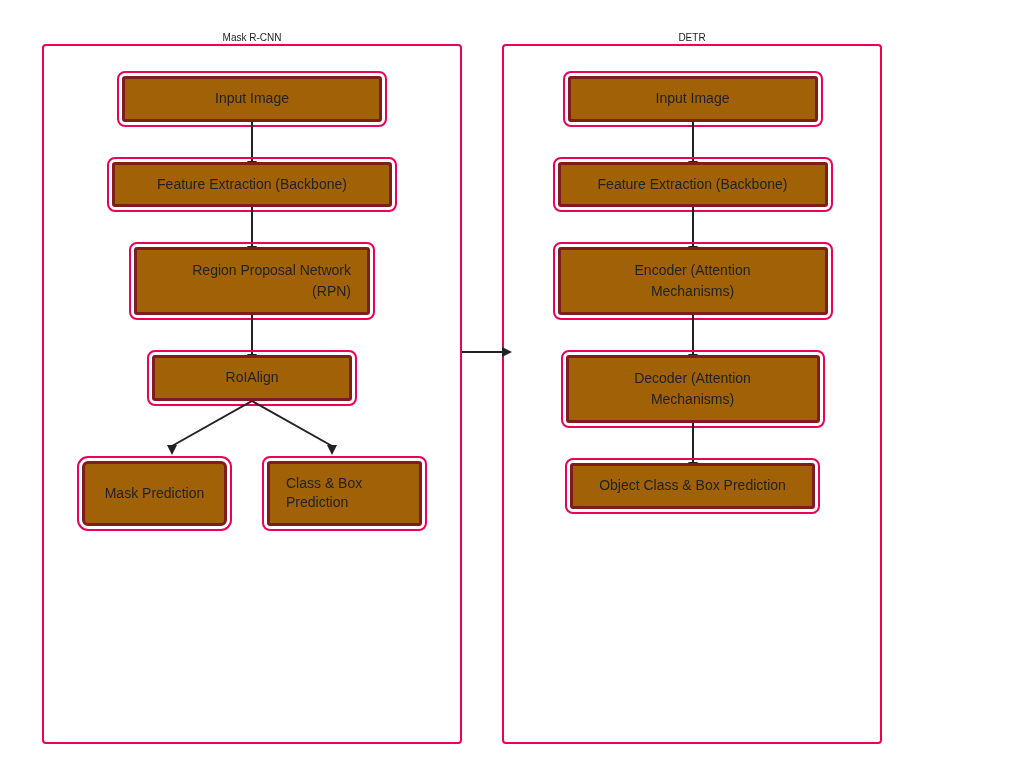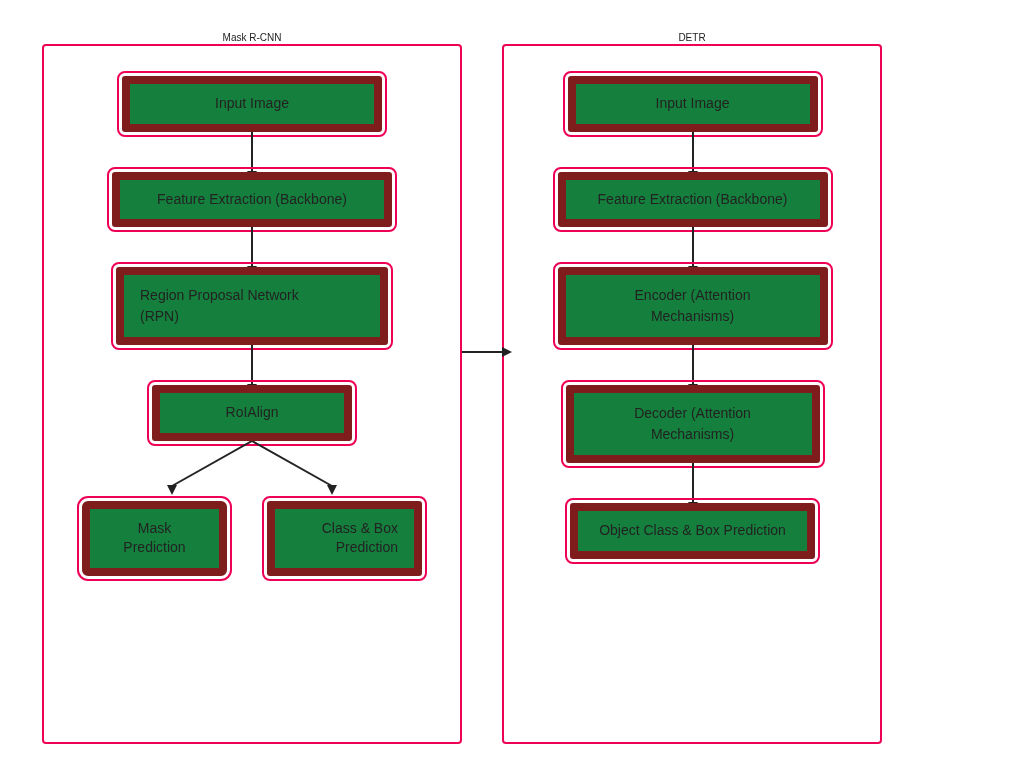--- a/index.html
+++ b/index.html
@@ -43,22 +43,22 @@
       background: #fff;
       padding: 0 8px;
       font-size: 10px;
       font-weight: normal;
       color: #222;
       white-space: nowrap;
     }
 
     
     .node {
-      border: 8px solid #7f1d1d;
-      background: #15803d;
+      border: 3px solid #7f1d1d;
+      background: #a16207;
       color: #222;
       text-align: center;
       padding: 10px 16px;
       border-radius: 3px;
       position: relative;
       line-height: 1.4;
     }
 
     .node.double-border {
       outline: 2px solid #e05;
@@ -145,21 +145,21 @@
         </div>
 
         <div class="spacer" style="height:40px;"></div>
 
         <div class="node double-border" style="width:280px;">
           <span>Feature Extraction (Backbone)</span>
         </div>
 
         <div class="spacer" style="height:40px;"></div>
 
-        <div class="node double-border" style="width:272px; text-align:left; line-height:1.5;">
+        <div class="node double-border" style="width:236px; text-align:right; line-height:1.5;">
           <span>Region Proposal Network<br>(RPN)</span>
         </div>
 
         <div class="spacer" style="height:40px;"></div>
 
         <div class="node double-border" style="width:200px;">
           <span>RoIAlign</span>
         </div>
 
         <div style="width:320px; height:60px; position:relative;">
@@ -175,21 +175,21 @@
           </svg>
         </div>
 
         <div style="display:flex; gap:30px; width:340px; justify-content:space-between;">
 
           <div class="node double-border" style="width:145px; min-height:60px; display:flex; align-items:center; justify-content:center;border-radius:6px;">
             <span style="text-align:center;">Mask Prediction</span>
           </div>
 
           <div class="node double-border" style="width:155px; min-height:60px; display:flex; align-items:center; justify-content:center;">
-            <span style="text-align:right;">Class &amp; Box Prediction</span>
+            <span style="text-align:left;">Class &amp; Box Prediction</span>
           </div>
         </div>
 
       </div>
     </div>
 
     <div style="position:absolute; left:420px; top:310px; display:flex; align-items:center; z-index:10;">
       <svg width="50" height="16" xmlns="http://www.w3.org/2000/svg">
         <line x1="0" y1="8" x2="40" y2="8" stroke="#222" stroke-width="2"></line>
         <polygon points="40,3 50,8 40,13" fill="#222"></polygon>

